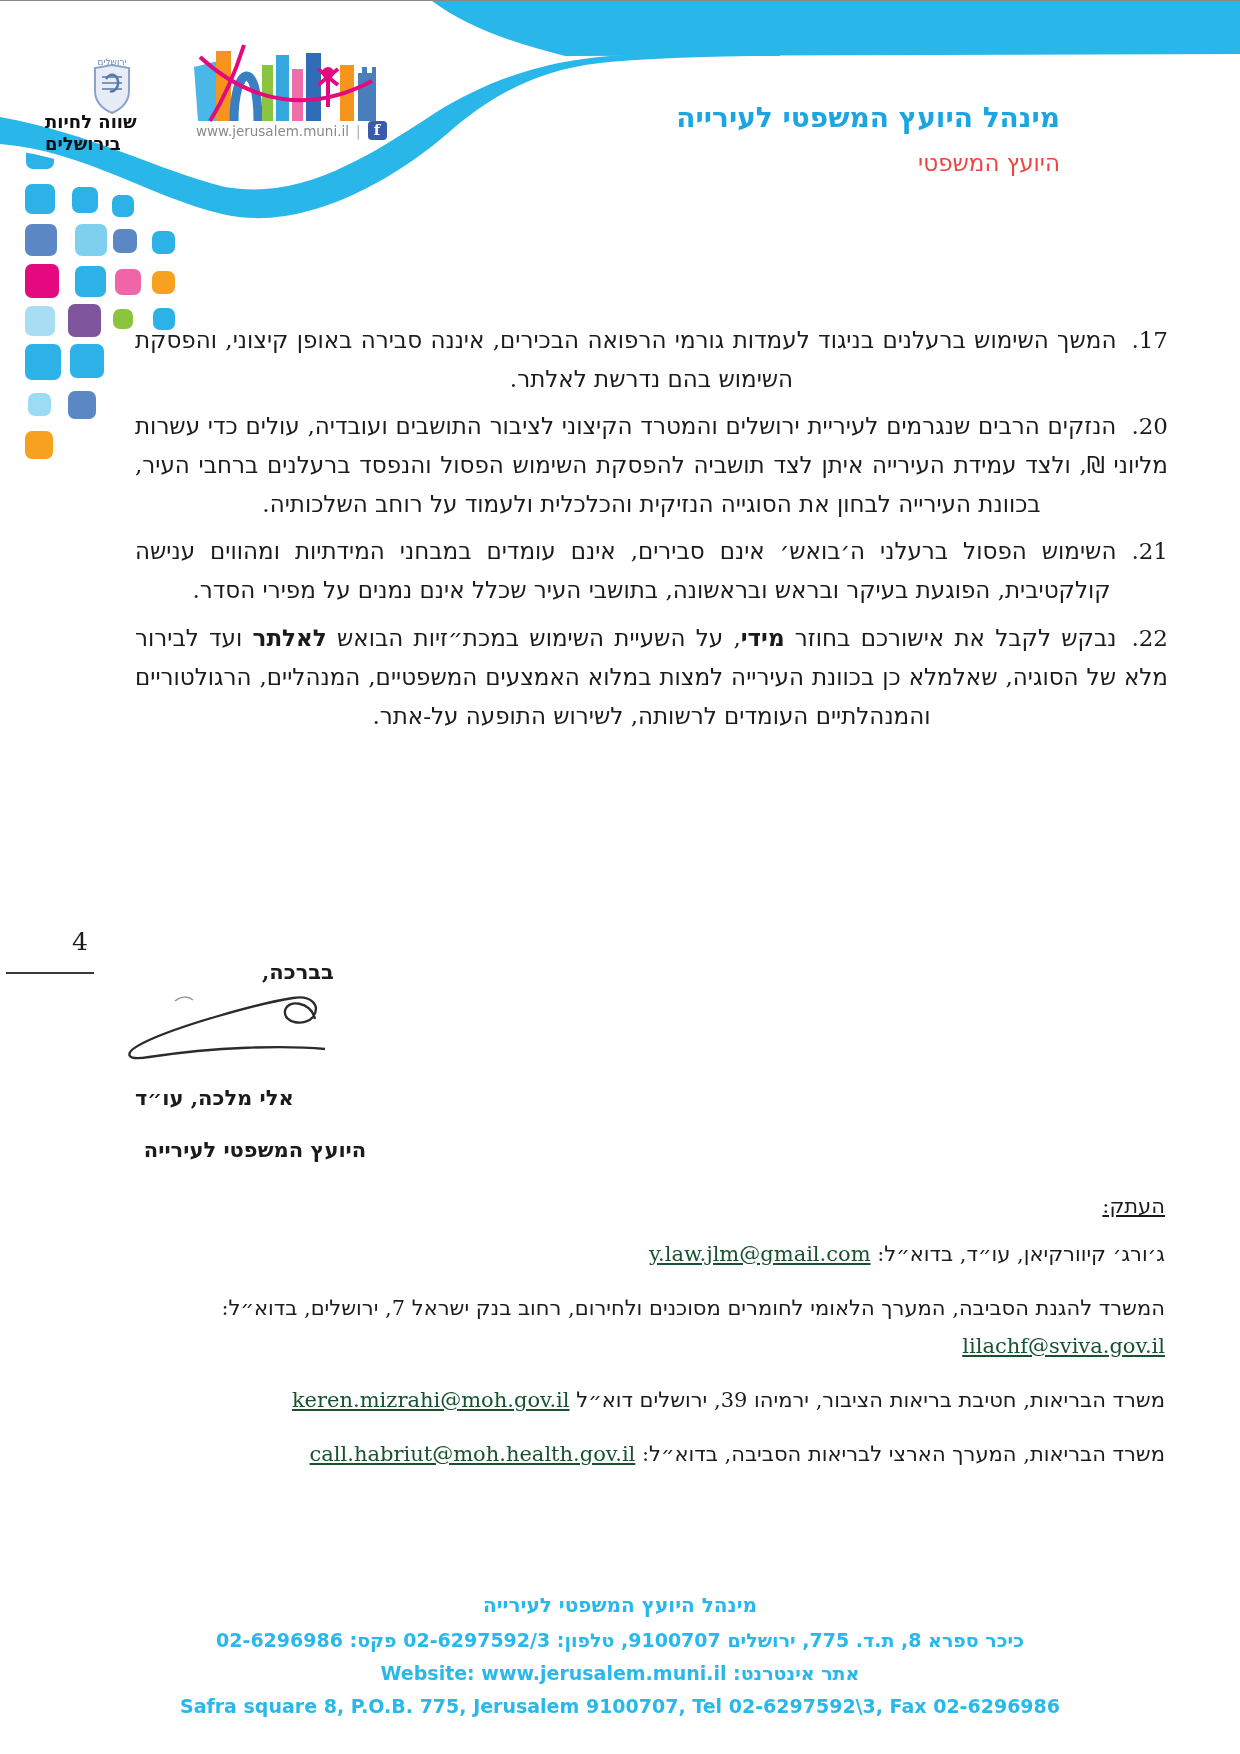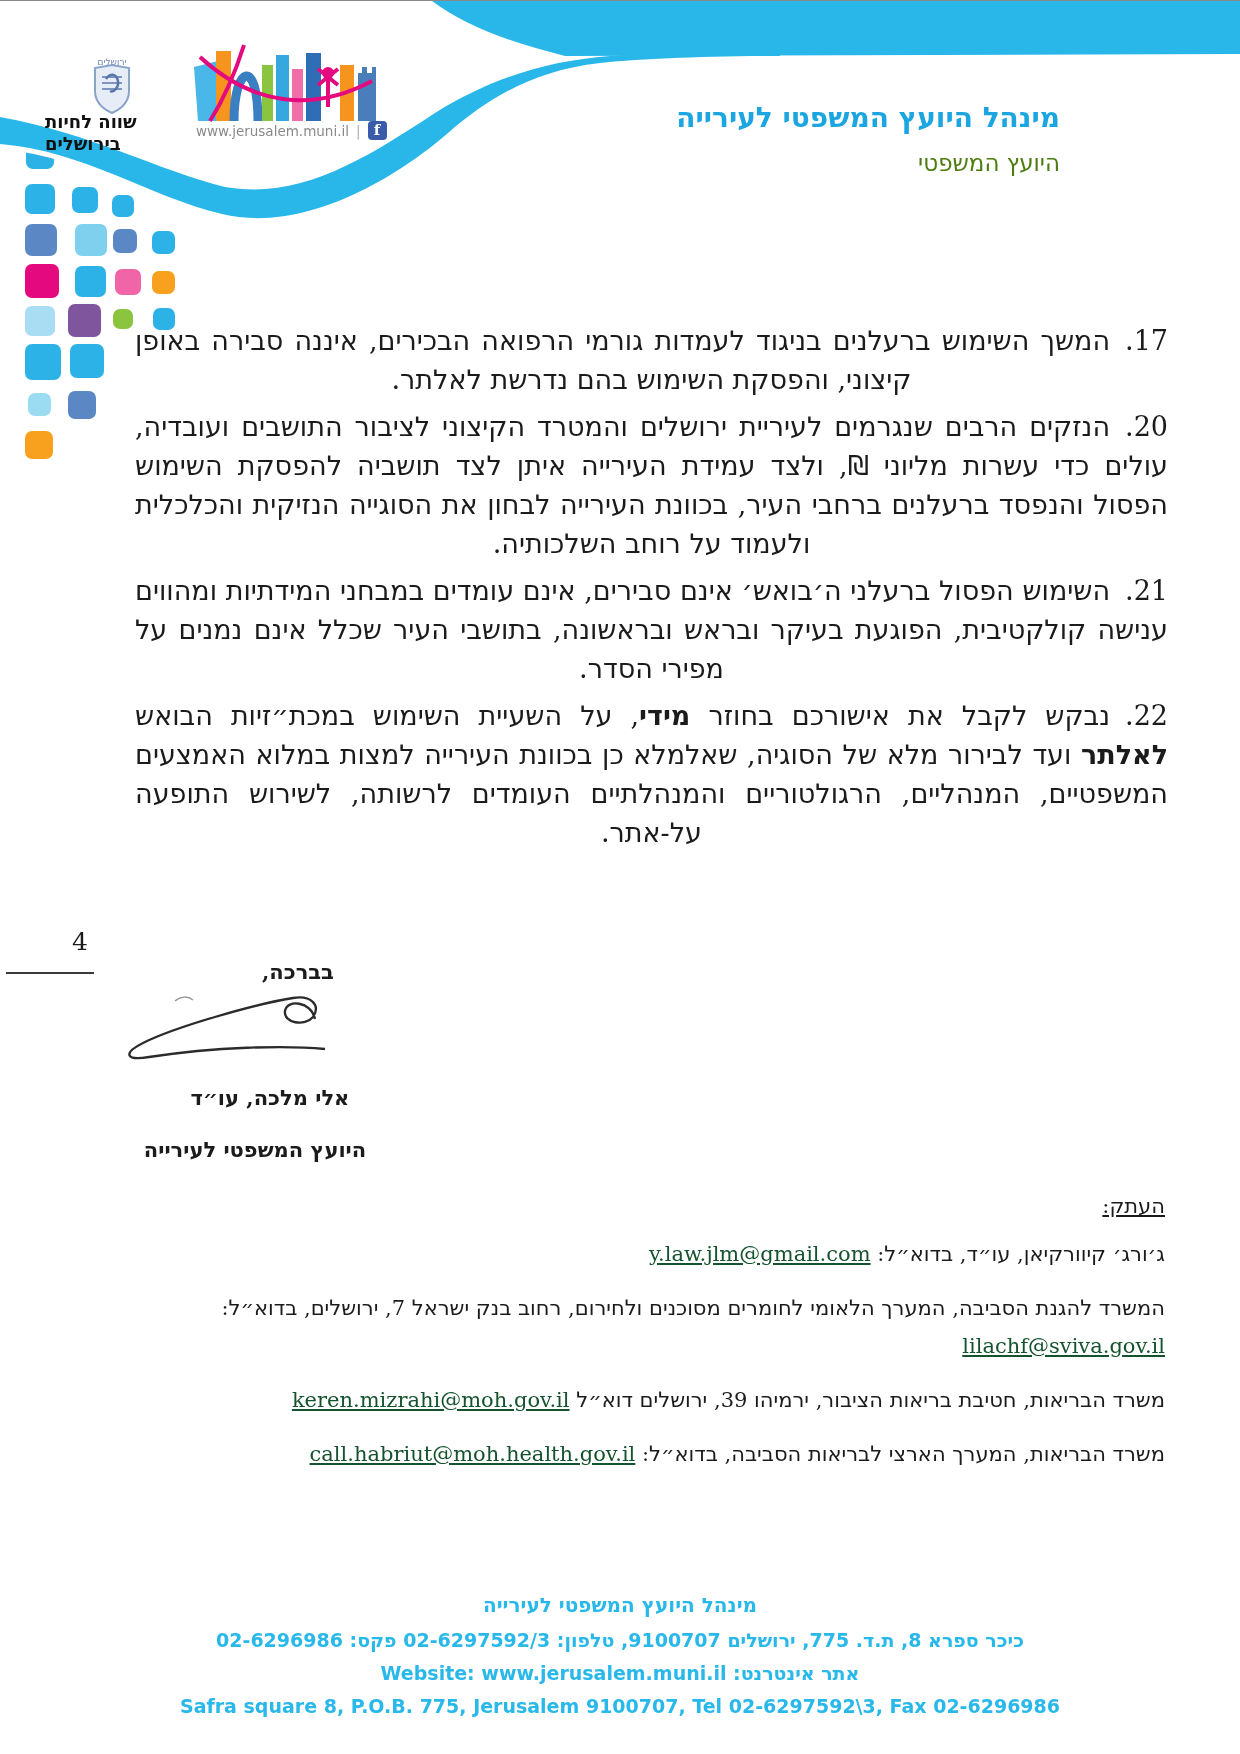--- a/index.html
+++ b/index.html
@@ -22,39 +22,39 @@
   .weblink{position:absolute;top:120px;left:196px;display:flex;align-items:center;gap:7px;
            font-family:"DejaVu Sans",sans-serif;font-size:13.5px;color:#8a8a8a;}
   .fb-icon{width:19px;height:19px;border-radius:4px;background:#3a5ba9;color:#fff;
            font-family:"DejaVu Serif",serif;font-weight:bold;font-size:15px;line-height:19px;
            text-align:center;}
   .divider-bar{color:#aaa;}
 
   .header-titles{position:absolute;top:100px;right:180px;z-index:3;direction:rtl;text-align:right;
                  font-family:"DejaVu Sans","Liberation Sans",sans-serif;}
   .dept-title{color:#1ba6e1;font-size:28px;font-weight:bold;letter-spacing:0px;}
-  .dept-subtitle{color:#4d7c0f;font-size:23px;margin-top:16px;}
+  .dept-subtitle{color:#ef4444;font-size:23px;margin-top:16px;}
 
   
   .body-text{position:absolute;top:320px;left:135px;right:72px;z-index:3;direction:rtl;
-             font-size:27px;line-height:39px;text-align:justify;}
+             font-size:23px;line-height:39px;text-align:justify;}
   .para{text-align:justify;text-align-last:center;margin-bottom:8px;}
   .pnum{margin-left:15px;}
   .run-b{font-weight:bold;}
   .run-bu{font-weight:bold;text-decoration:underline;}
 
   
   .pageno{position:absolute;top:926px;left:72px;font-size:25px;z-index:3;}
   .pageno-rule{position:absolute;top:971px;left:6px;width:88px;height:0;
                border-top:2px solid #3a3a3a;z-index:3;}
 
   
   .closing{position:absolute;top:958px;left:262px;font-weight:bold;font-size:21px;z-index:3;direction:rtl;}
   .signature{position:absolute;top:990px;left:115px;z-index:3;}
-  .sig-name{position:absolute;top:1084px;left:135px;width:270px;text-align:center;
+  .sig-name{position:absolute;top:1084px;left:135px;width:270px;text-align:left;
             font-weight:bold;font-size:21px;z-index:3;direction:rtl;}
   .sig-title{position:absolute;top:1136px;left:105px;width:300px;text-align:center;
              font-weight:bold;font-size:21px;z-index:3;direction:rtl;}
 
   
   .copies{position:absolute;top:1186px;left:130px;right:75px;z-index:3;direction:rtl;
           text-align:right;font-size:21px;line-height:38px;}
   .copies-heading{display:inline-block;text-decoration:underline;margin-bottom:10px;}
   .copy-item{margin-bottom:16px;}
   .email{color:#14532d;text-decoration:underline;cursor:pointer;}

